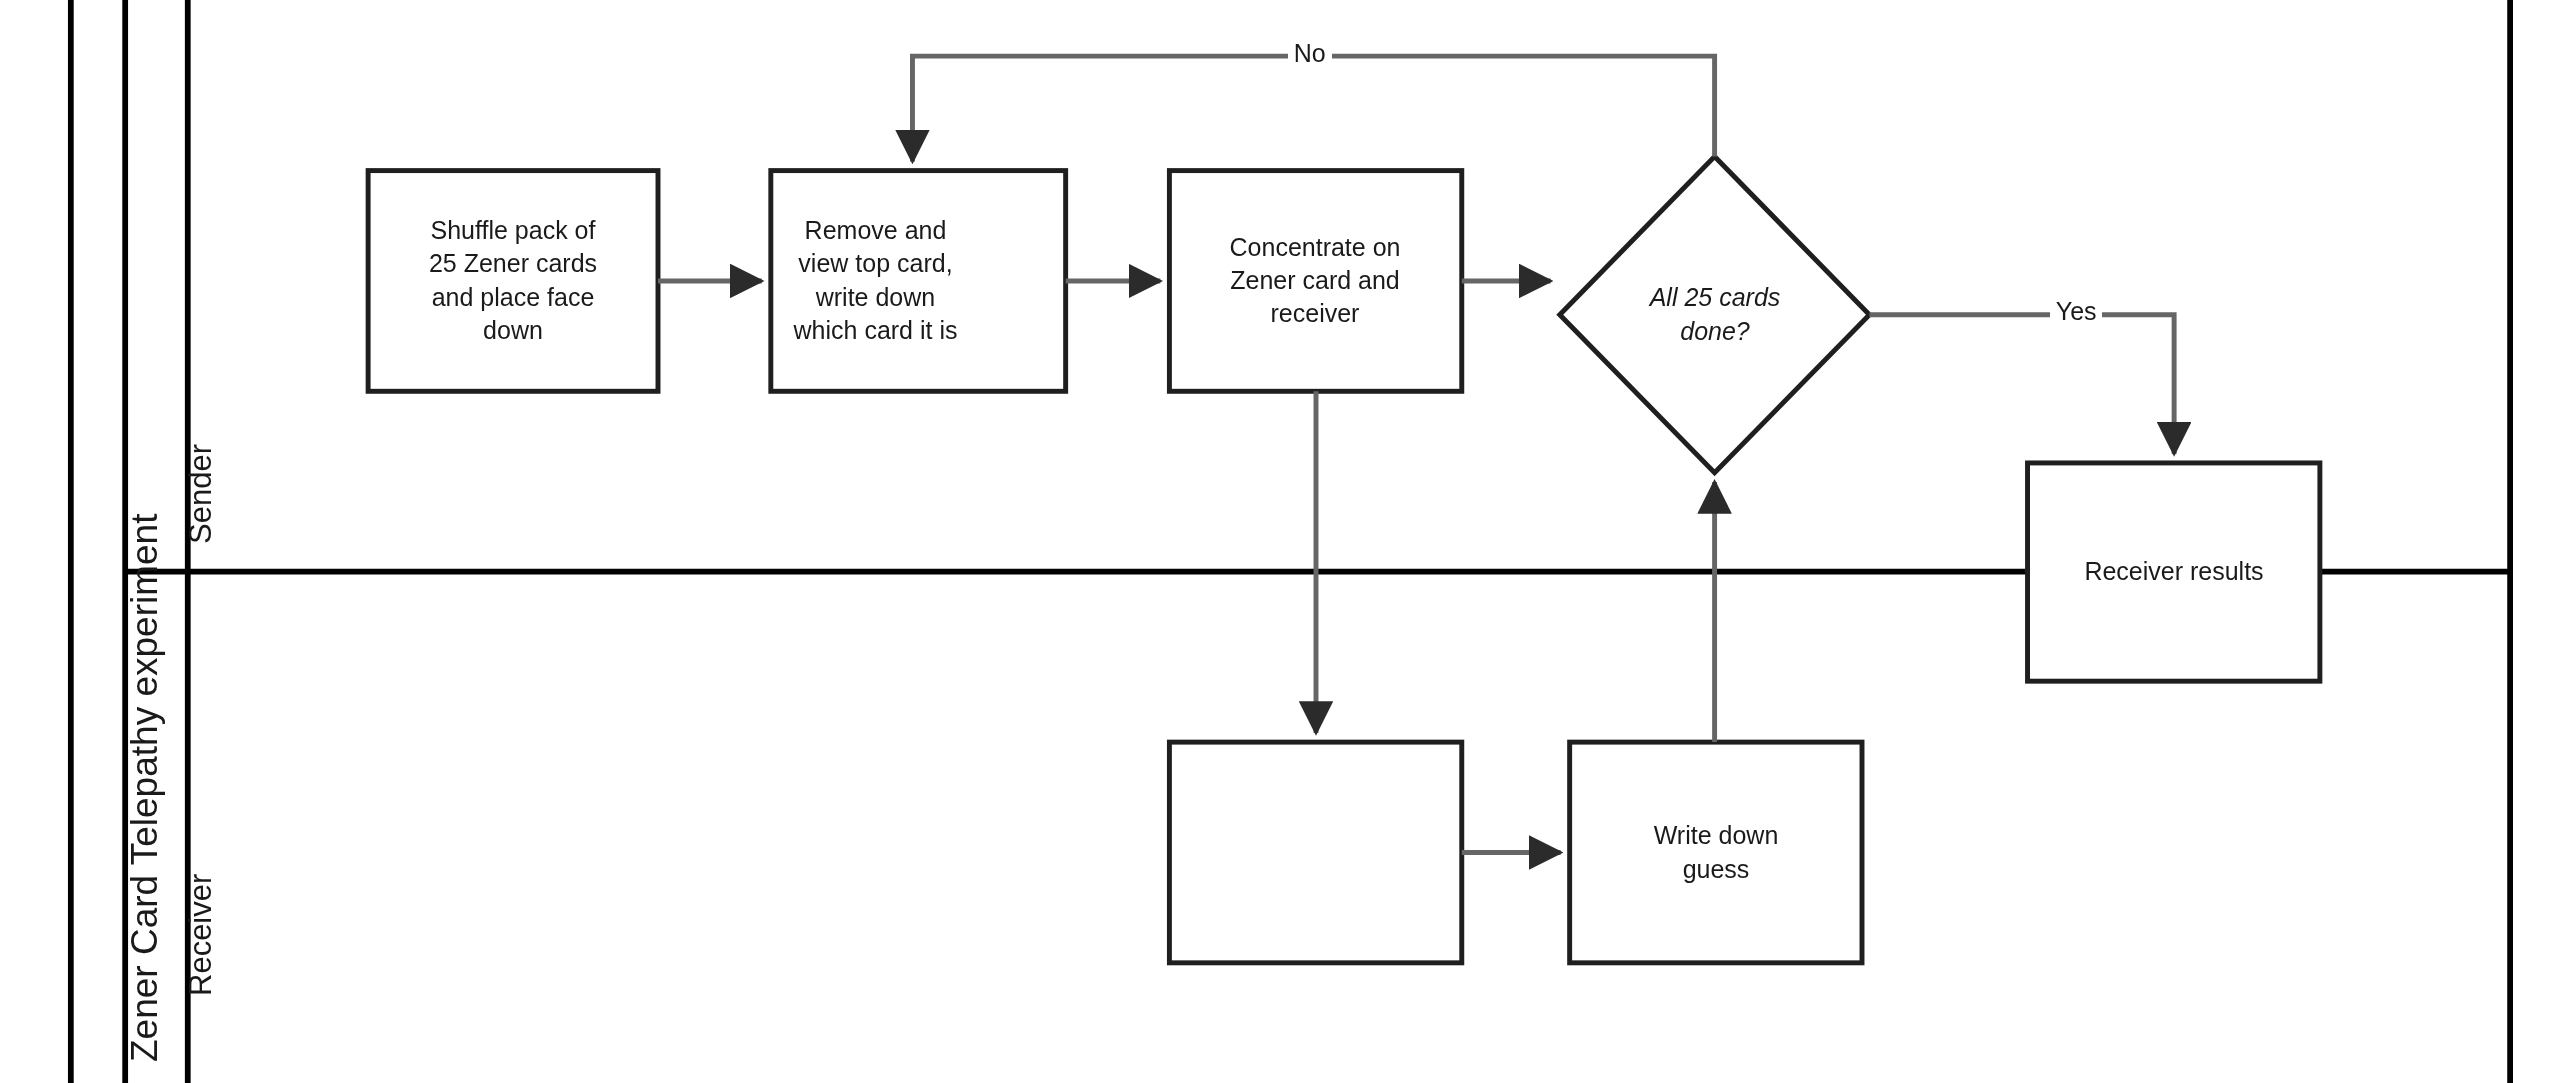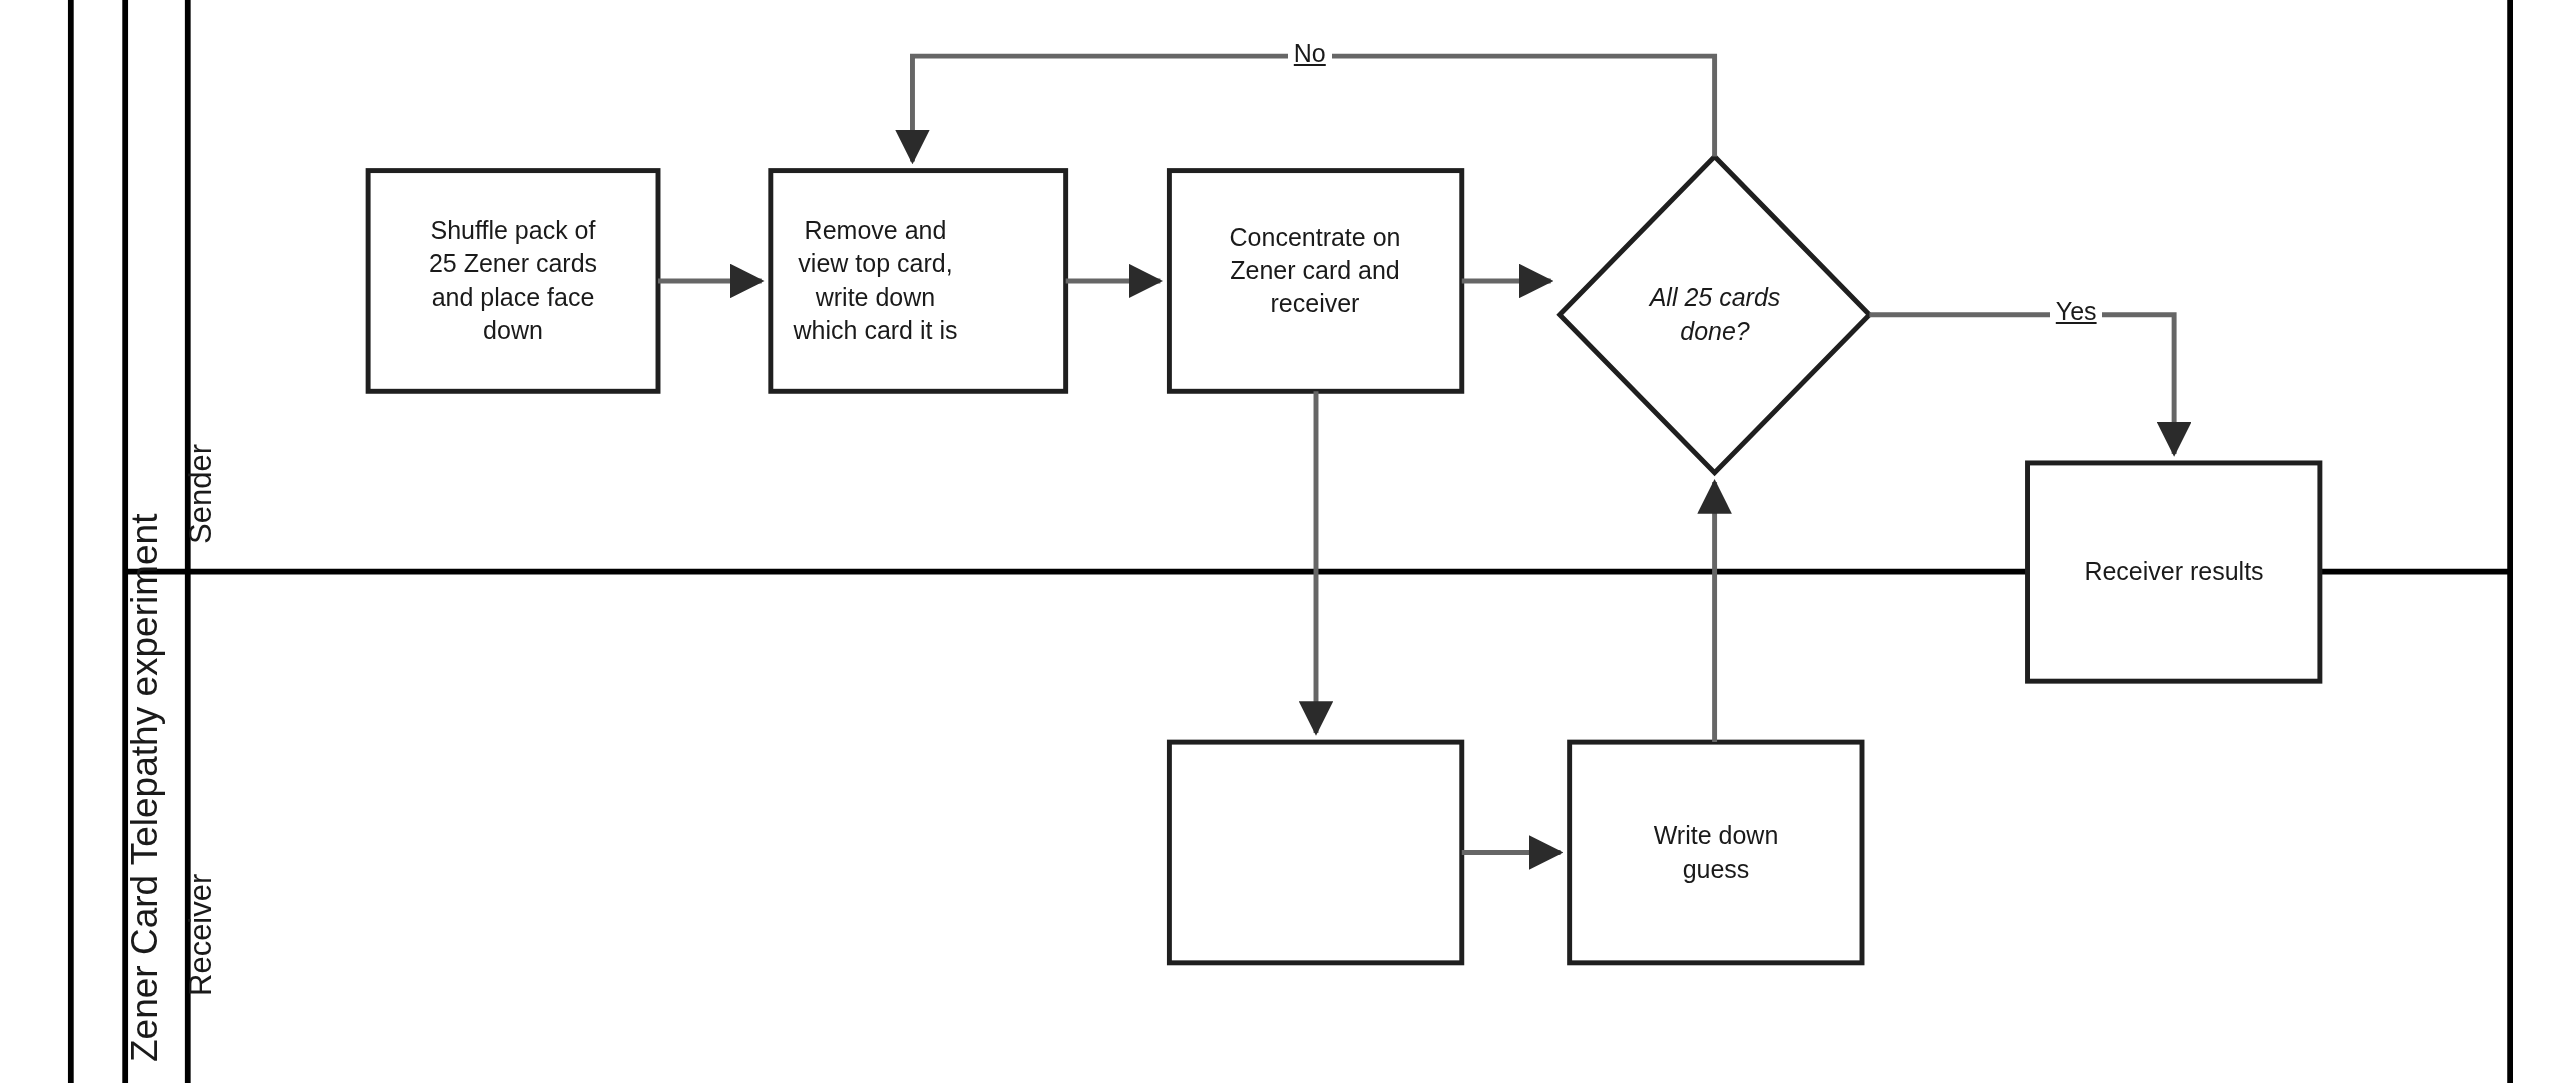--- a/index.html
+++ b/index.html
@@ -40,21 +40,20 @@
   }
   .edge-label {
     position: absolute;
     color: #1a1a1a;
     font-size: 25px;
     font-family: "Liberation Sans", sans-serif;
     background: #ffffff;
     padding: 0 5.8px;
     line-height: 1.1;
     white-space: nowrap;
-    text-decoration: underline;
   }
   .rot-label {
     position: absolute;
     color: #1a1a1a;
     font-family: "Liberation Sans", sans-serif;
     white-space: nowrap;
     transform-origin: 0 0;
     transform: rotate(-90deg);
   }
   .pool-title {
@@ -136,21 +135,21 @@
   <div class="node-label" style="left:368px; top:170px; width:290px; height:221px;">Shuffle pack of
 25 Zener cards
 and place face
 down</div>
 
   <div class="node-label" style="left:728px; top:170px; width:295px; height:221px;">Remove and
 view top card,
 write down
 which card it is</div>
 
-  <div class="node-label" style="left:1169px; top:160px; width:292px; height:221px;">Concentrate on
+  <div class="node-label" style="left:1169px; top:170px; width:292px; height:221px;">Concentrate on
 Zener card and
 receiver</div>
 
   <div class="node-label" style="left:1560px; top:218px; width:310px; height:193px;font-style:italic;">All 25 cards
 done?</div>
 
   <div class="node-label" style="left:2028px; top:463px; width:292px; height:218px;">Receiver results</div>
 
 
   <div class="node-label" style="left:1570px; top:742px; width:292px; height:221px;">Write down

